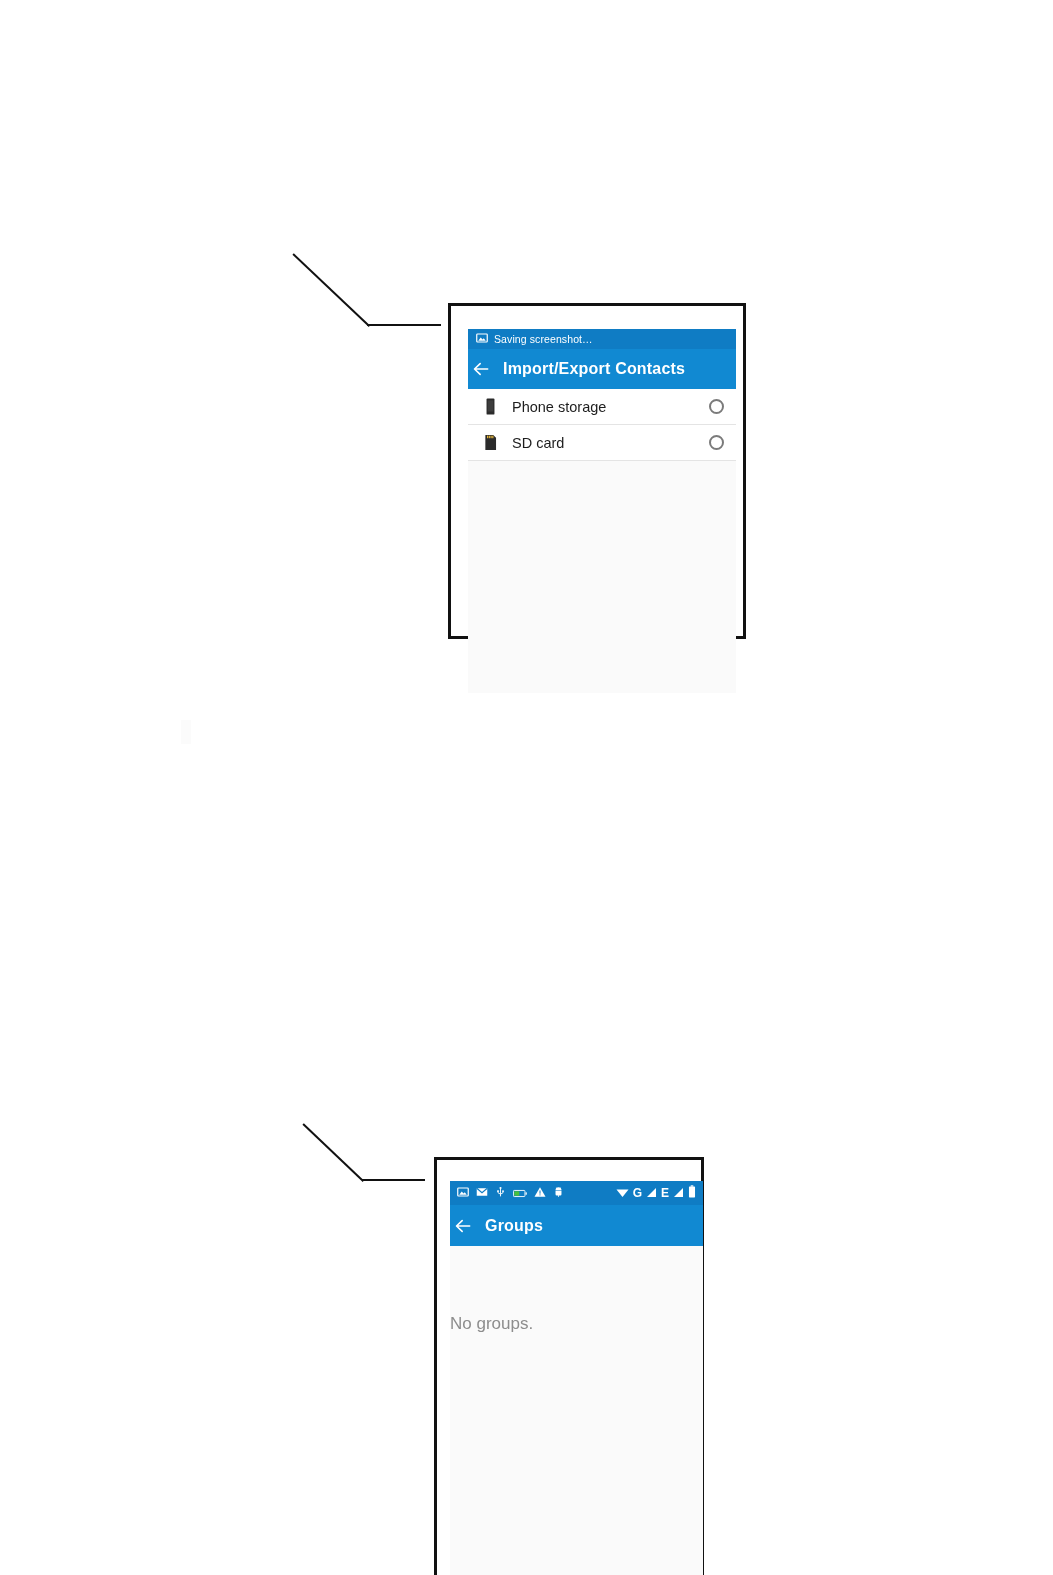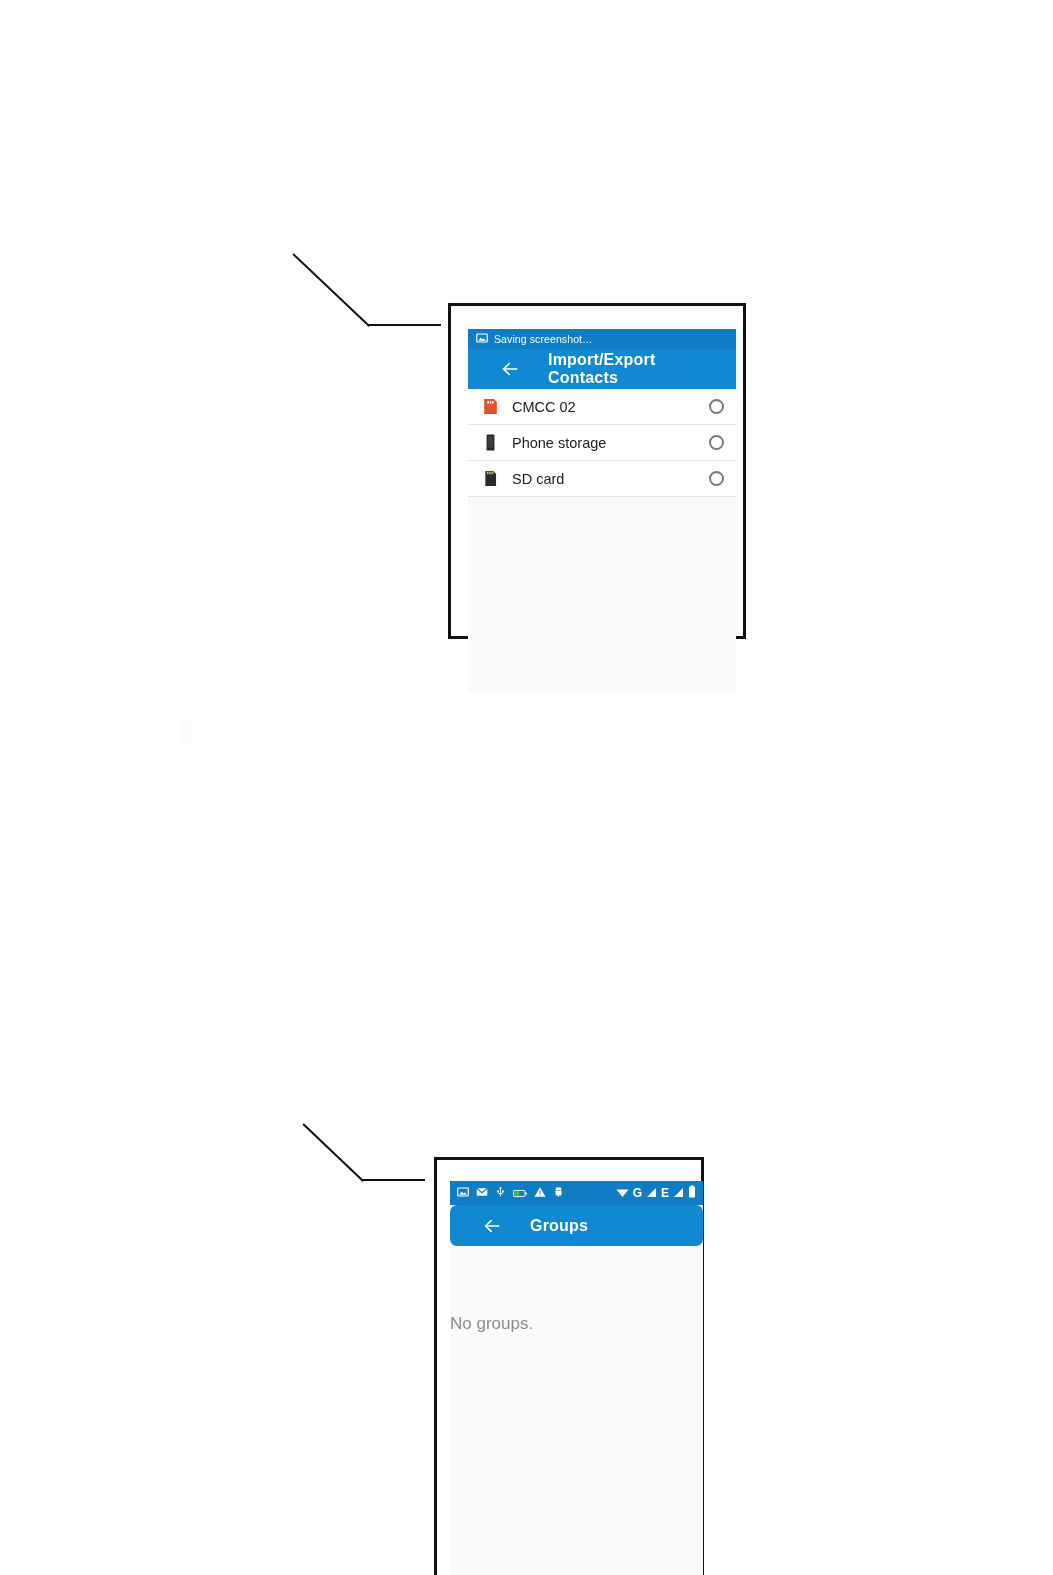--- a/index.html
+++ b/index.html
@@ -70,22 +70,22 @@
     font-size: 12px;
     font-weight: bold;
     line-height: 1;
   }
 
   
   .app-bar {
     background: #1189d2;
     display: flex;
     align-items: center;
-    gap: 28px;
-    padding: 0 32px;
+    gap: 12px;
+    padding: 0 3px;
     box-sizing: border-box;
   }
   .app-bar .app-title {
     color: #ffffff;
     font-size: 16px;
     font-weight: bold;
     letter-spacing: .2px;
   }
   .back-arrow { width: 20px; height: 20px; display: block; }
 
@@ -192,32 +192,20 @@
           <span>
             <svg class="back-arrow" viewBox="0 0 24 24">
               <path d="M20 12 H5 M11 5.5 L4.2 12 L11 18.5" fill="none" stroke="#ffffff" stroke-width="1.9" stroke-linecap="round" stroke-linejoin="round"></path>
             </svg>
           </span>
           <span class="app-title">Import/Export Contacts</span>
         </div>
 
 
 
-        <div class="list-row">
-          <span class="row-icon">
-            <svg viewBox="0 0 24 24" width="19" height="19">
-              <path d="M4 2.5 H16.5 L20 6.2 V21.5 H4 Z" fill="#ea4c30"></path>
-              <rect x="8" y="5.2" width="2.1" height="3.2" fill="#ffffff"></rect>
-              <rect x="11" y="5.2" width="2.1" height="3.2" fill="#ffffff"></rect>
-              <rect x="14" y="5.2" width="2.1" height="3.2" fill="#ffffff"></rect>
-            </svg>
-          </span>
-          <span class="row-label">CMCC 02</span>
-          <span class="radio"></span>
-        </div>
 
 
         <div class="list-row">
           <span class="row-icon">
             <svg viewBox="0 0 24 24" width="19" height="19">
               <rect x="7" y="1.8" width="10" height="20.4" rx="1.2" fill="#2b2b2b"></rect>
               <rect x="8.4" y="4.2" width="7.2" height="14.2" fill="#3d3d3d"></rect>
             </svg>
           </span>
           <span class="row-label">Phone storage</span>
@@ -319,21 +307,21 @@
             </span>
             <span>
               <svg width="8" height="13" viewBox="0 0 14 24">
                 <rect x="4.6" y="0.6" width="4.8" height="2.4" fill="#ffffff"></rect>
                 <rect x="1.4" y="2.6" width="11.2" height="20.6" rx="1.3" fill="#ffffff"></rect>
               </svg>
             </span>
           </span>
         </div>
 
-        <div class="app-bar" style="height:41px;border-radius:7px;">
+        <div class="app-bar" style="height:41px;">
           <span>
             <svg class="back-arrow" viewBox="0 0 24 24">
               <path d="M20 12 H5 M11 5.5 L4.2 12 L11 18.5" fill="none" stroke="#ffffff" stroke-width="1.9" stroke-linecap="round" stroke-linejoin="round"></path>
             </svg>
           </span>
           <span class="app-title">Groups</span>
         </div>
 
         <div class="screen-body">
           <div class="empty-text">No groups.</div>

